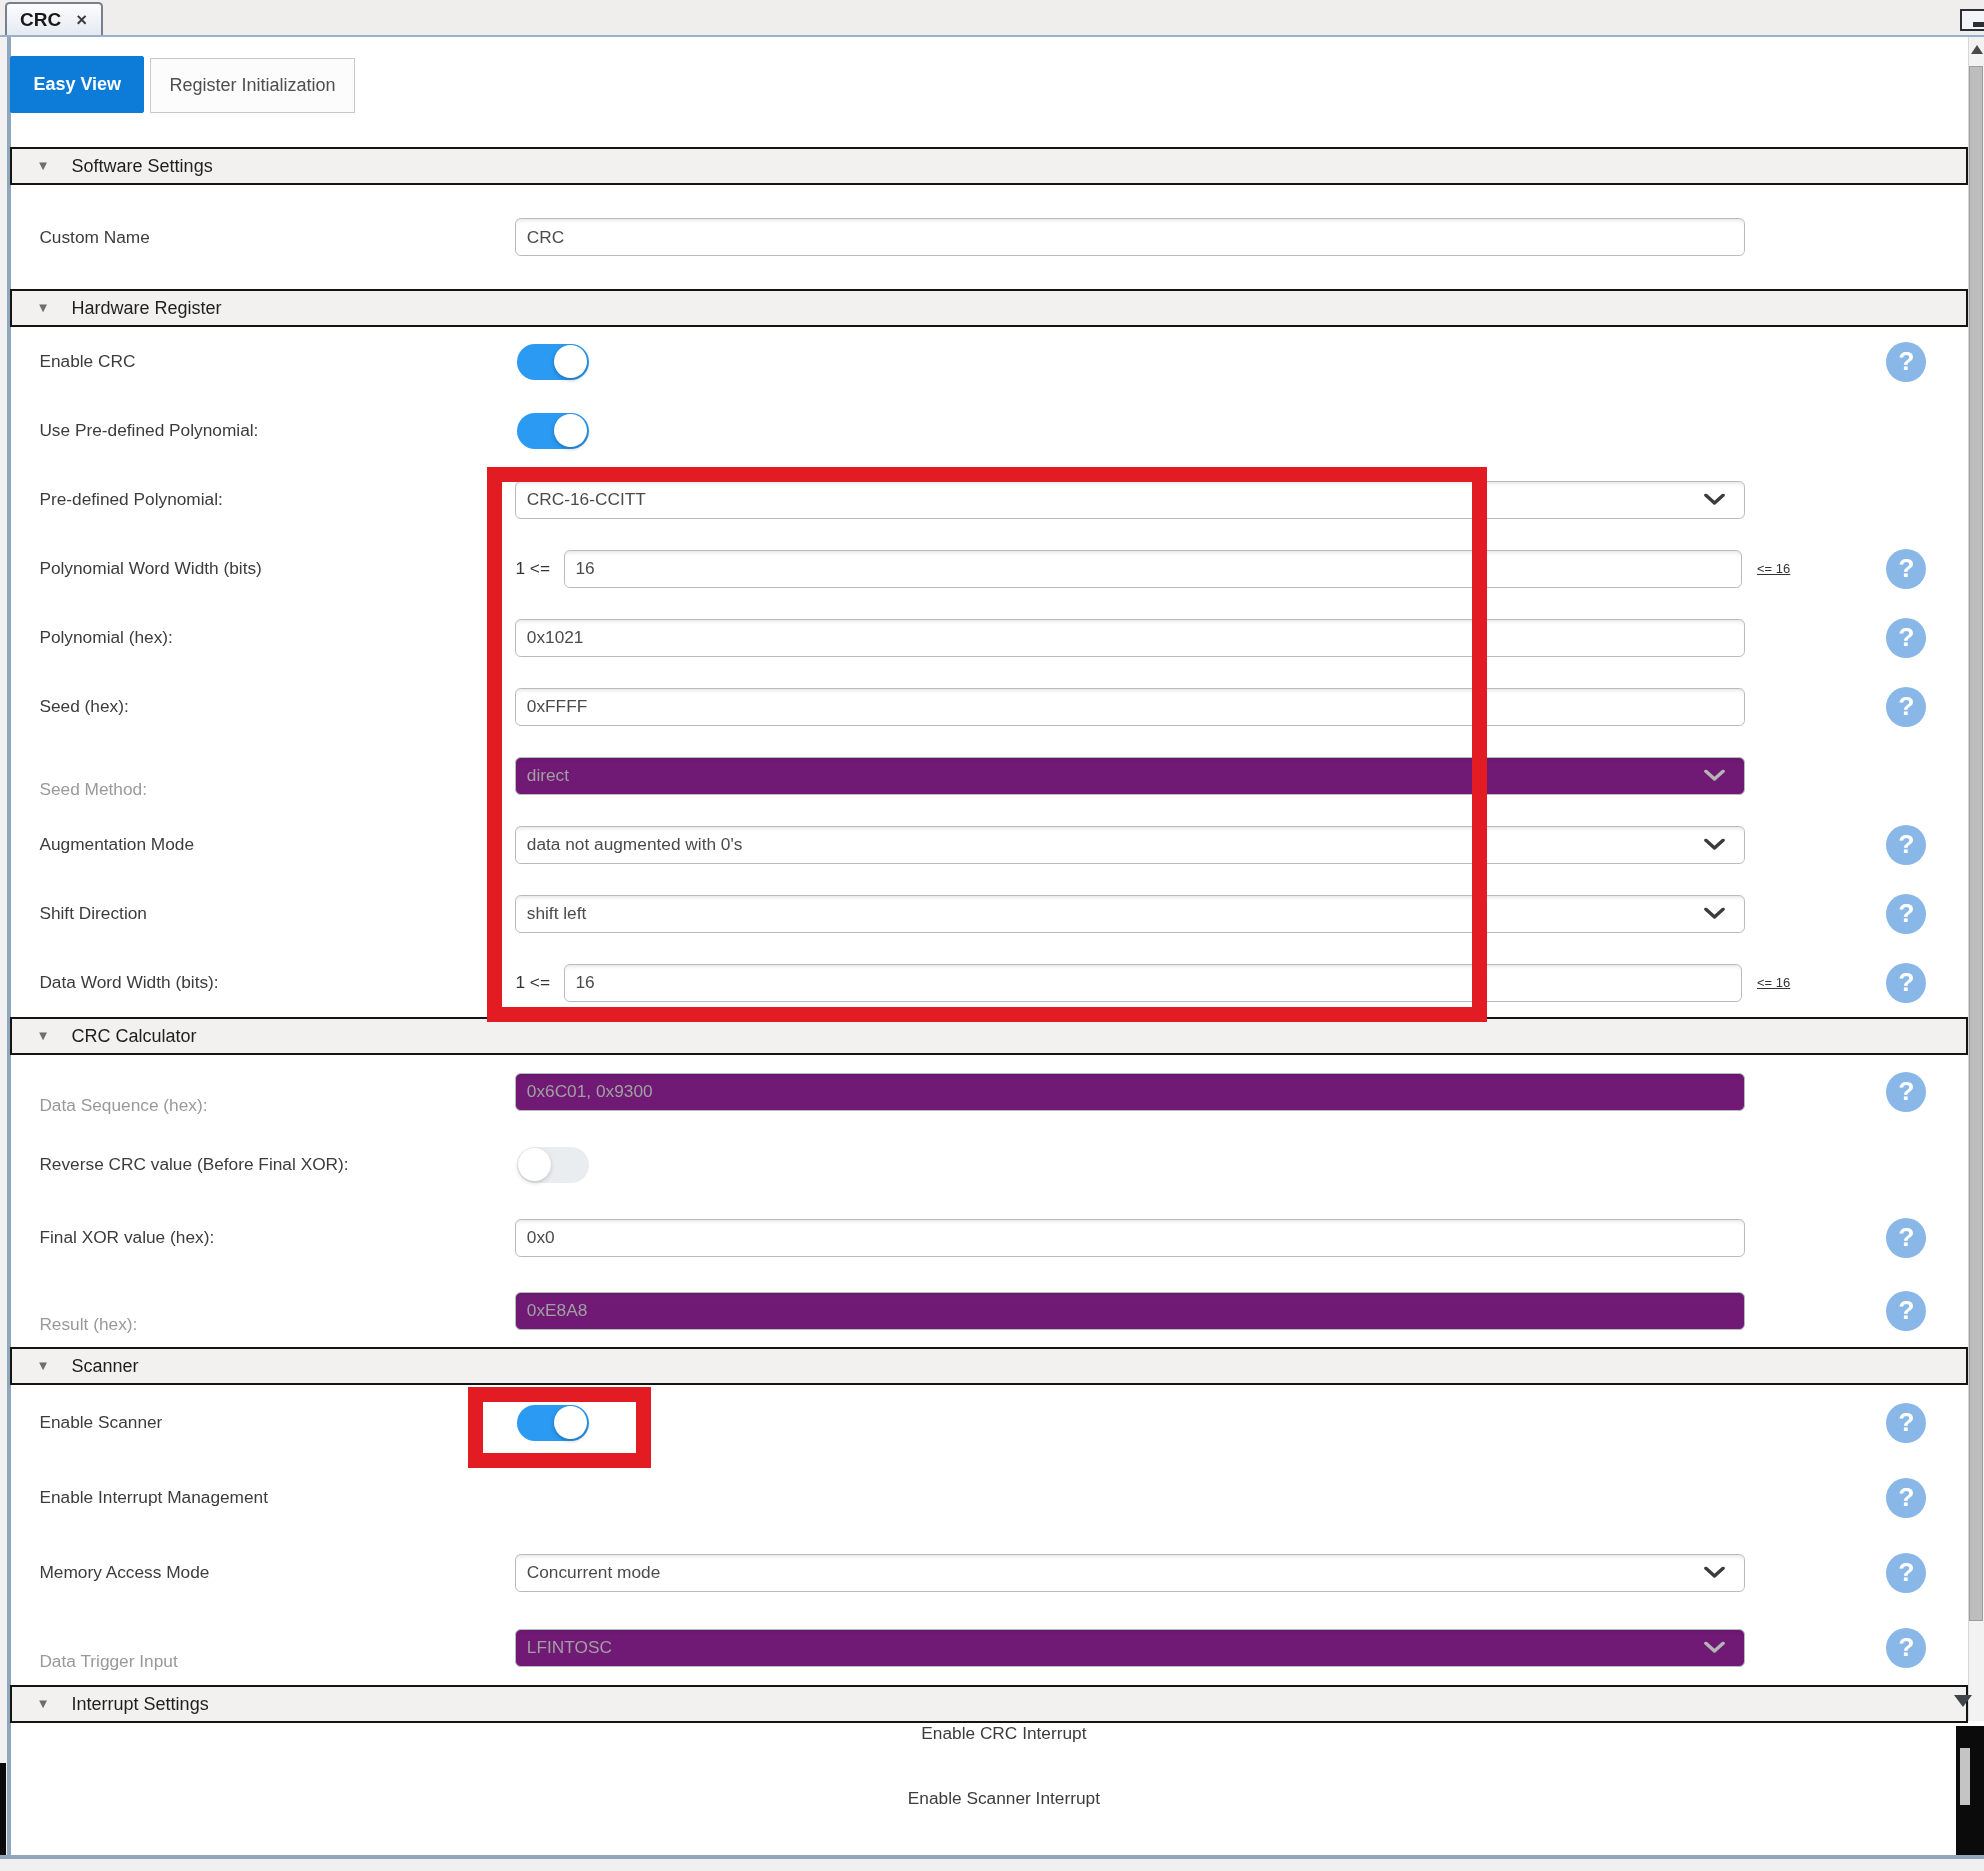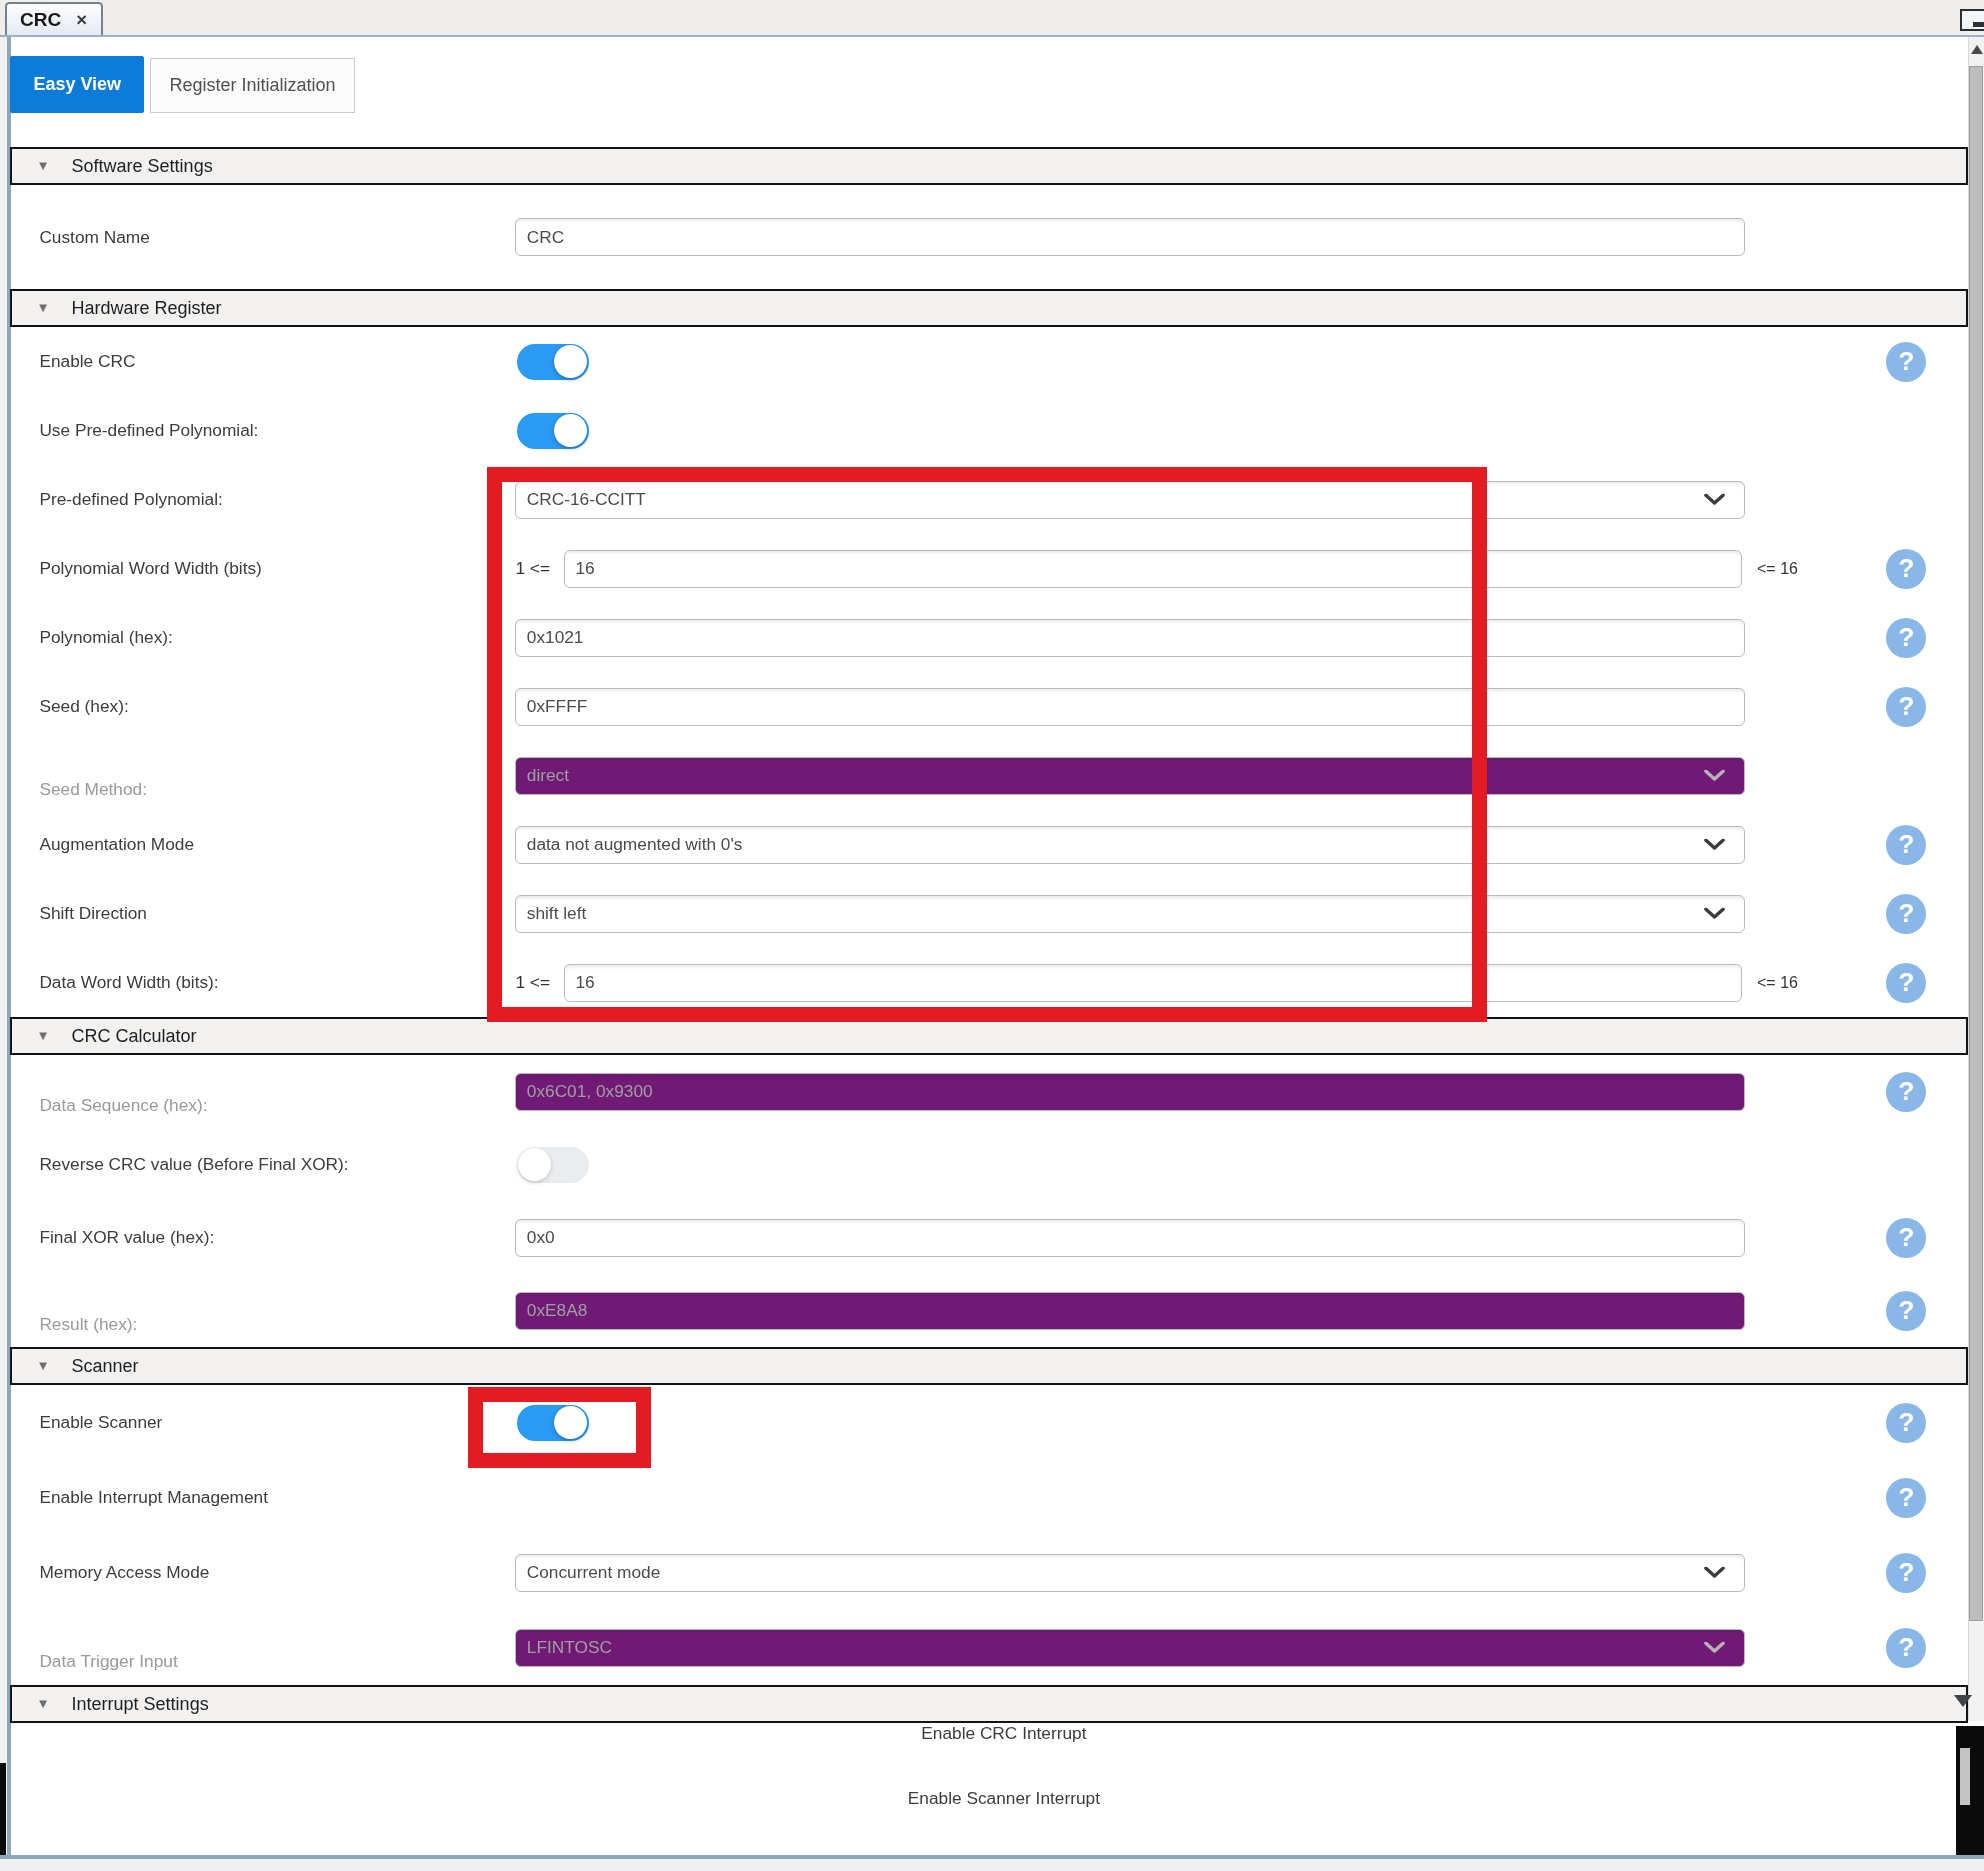--- a/index.html
+++ b/index.html
@@ -69,21 +69,21 @@
             background:#ffffff;font-size:17.3px;color:#4b4b4b;padding:0 0 0 10.4px;
             box-shadow:inset 0 4px 4px -2.9px rgba(0,0,0,0.13);outline:none;
             font-family:"Liberation Sans",sans-serif;display:flex;align-items:center;}
   input.fieldbox{display:block;line-height:36px;}
   .fieldbox.disabled{background:#701a75;color:#a0a0a0;}
   .selectbox{position:relative;cursor:pointer;text-align:center;}
   .selectbox .chev{position:absolute;right:19.6px;top:50%;transform:translateY(-50%);color:#3c3c3c;}
   .selectbox.disabled .chev{color:#b5b5b5;}
 
   .range-prefix{font-size:17.3px;color:#333;margin-right:14px;white-space:nowrap;}
-  .range-suffix{font-size:16px;color:#333;margin-left:15px;white-space:nowrap;}
+  .range-suffix{font-size:13px;color:#333;margin-left:15px;white-space:nowrap;text-decoration:underline;}
   input.rangeinput{width:1178px;}
 
   .toggle{position:relative;width:72px;height:36px;border-radius:18px;margin-left:1.2px;cursor:pointer;flex:0 0 auto;}
   .toggle.on{background:#2b9af3;}
   .toggle.off{background:#e9edf0;}
   .toggle .knob{position:absolute;top:1.2px;width:33px;height:33px;border-radius:50%;background:#ffffff;
                 box-shadow:0 1.7px 4.6px rgba(0,0,0,0.28);}
   .toggle.on .knob{right:1.2px;}
   .toggle.off .knob{left:1.2px;box-shadow:0 1.7px 4.6px rgba(0,0,0,0.18);}
 

